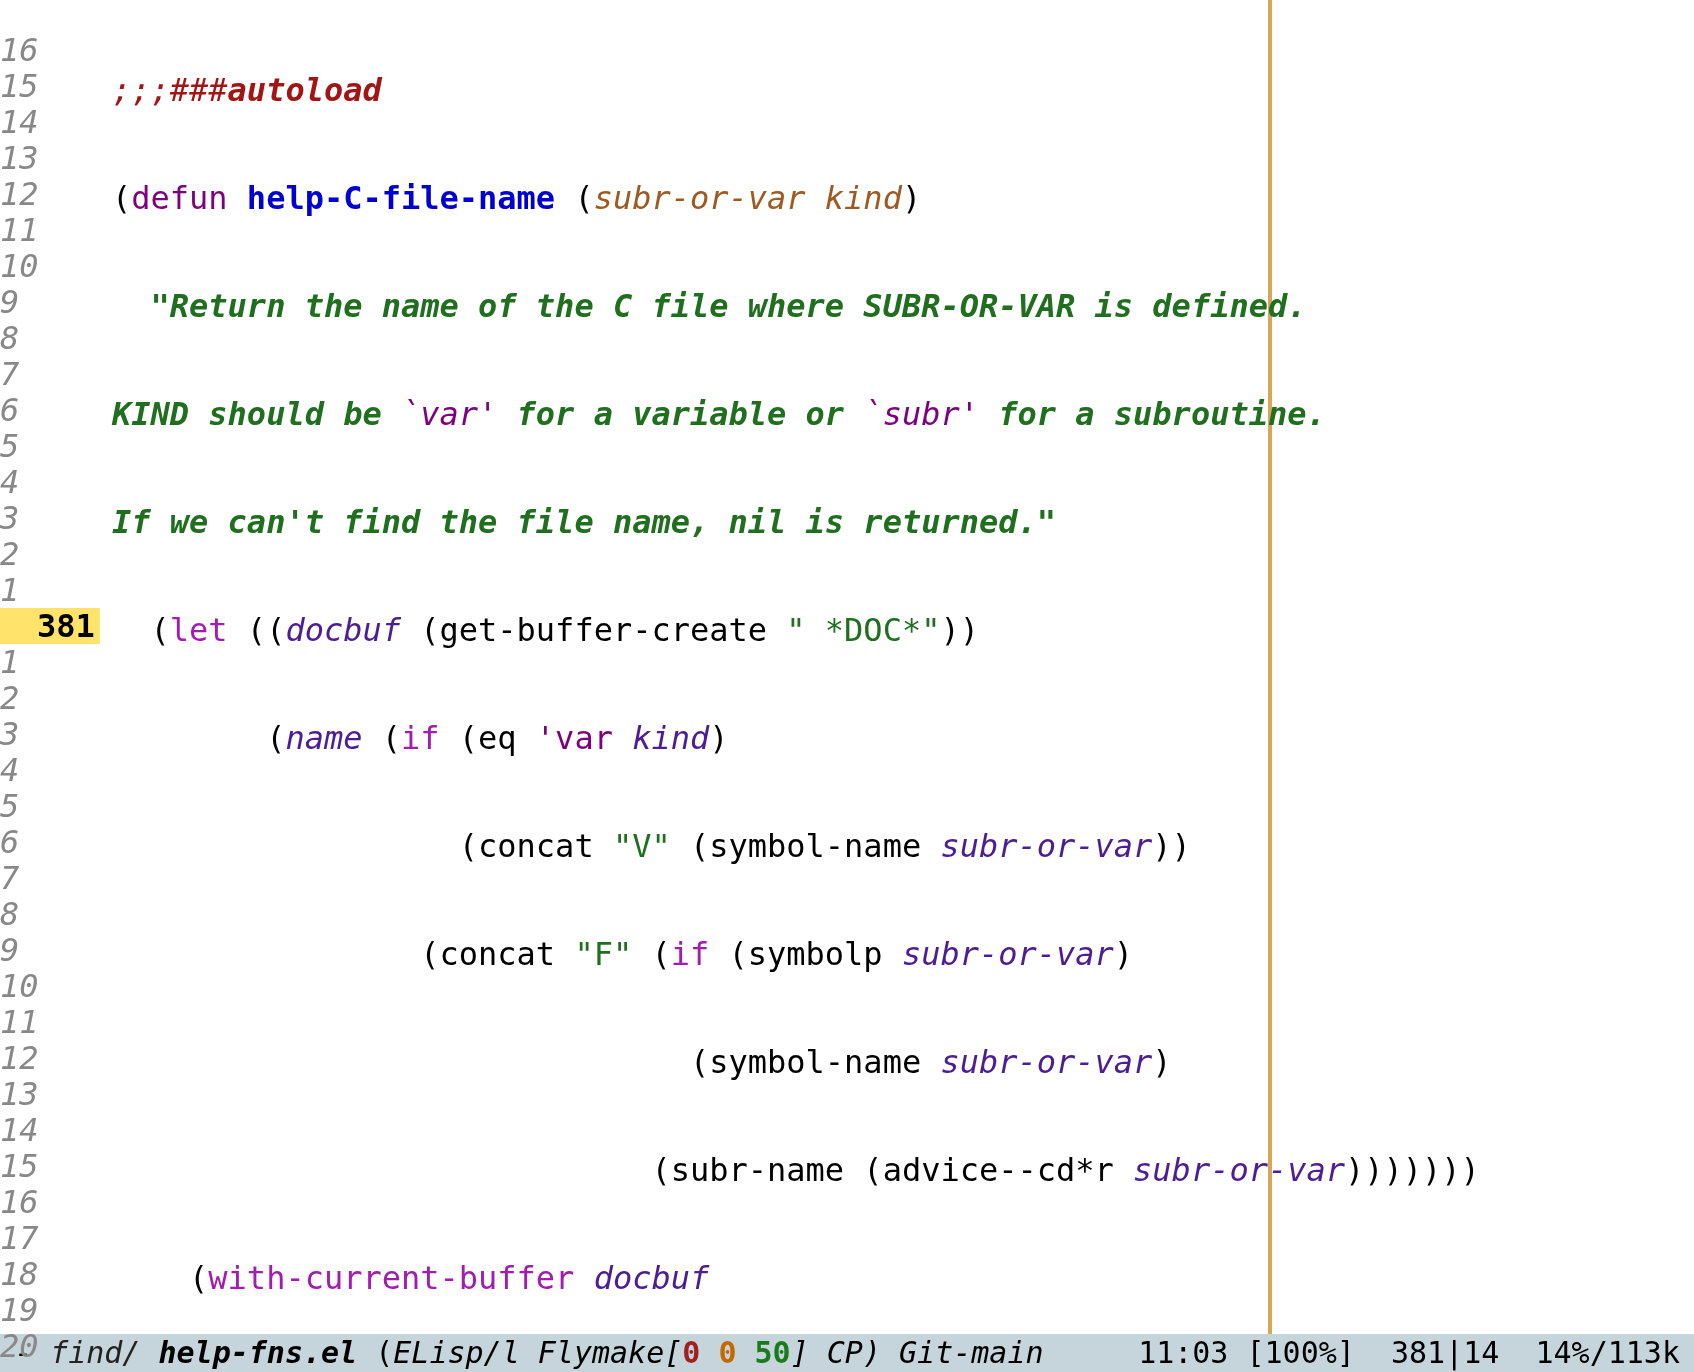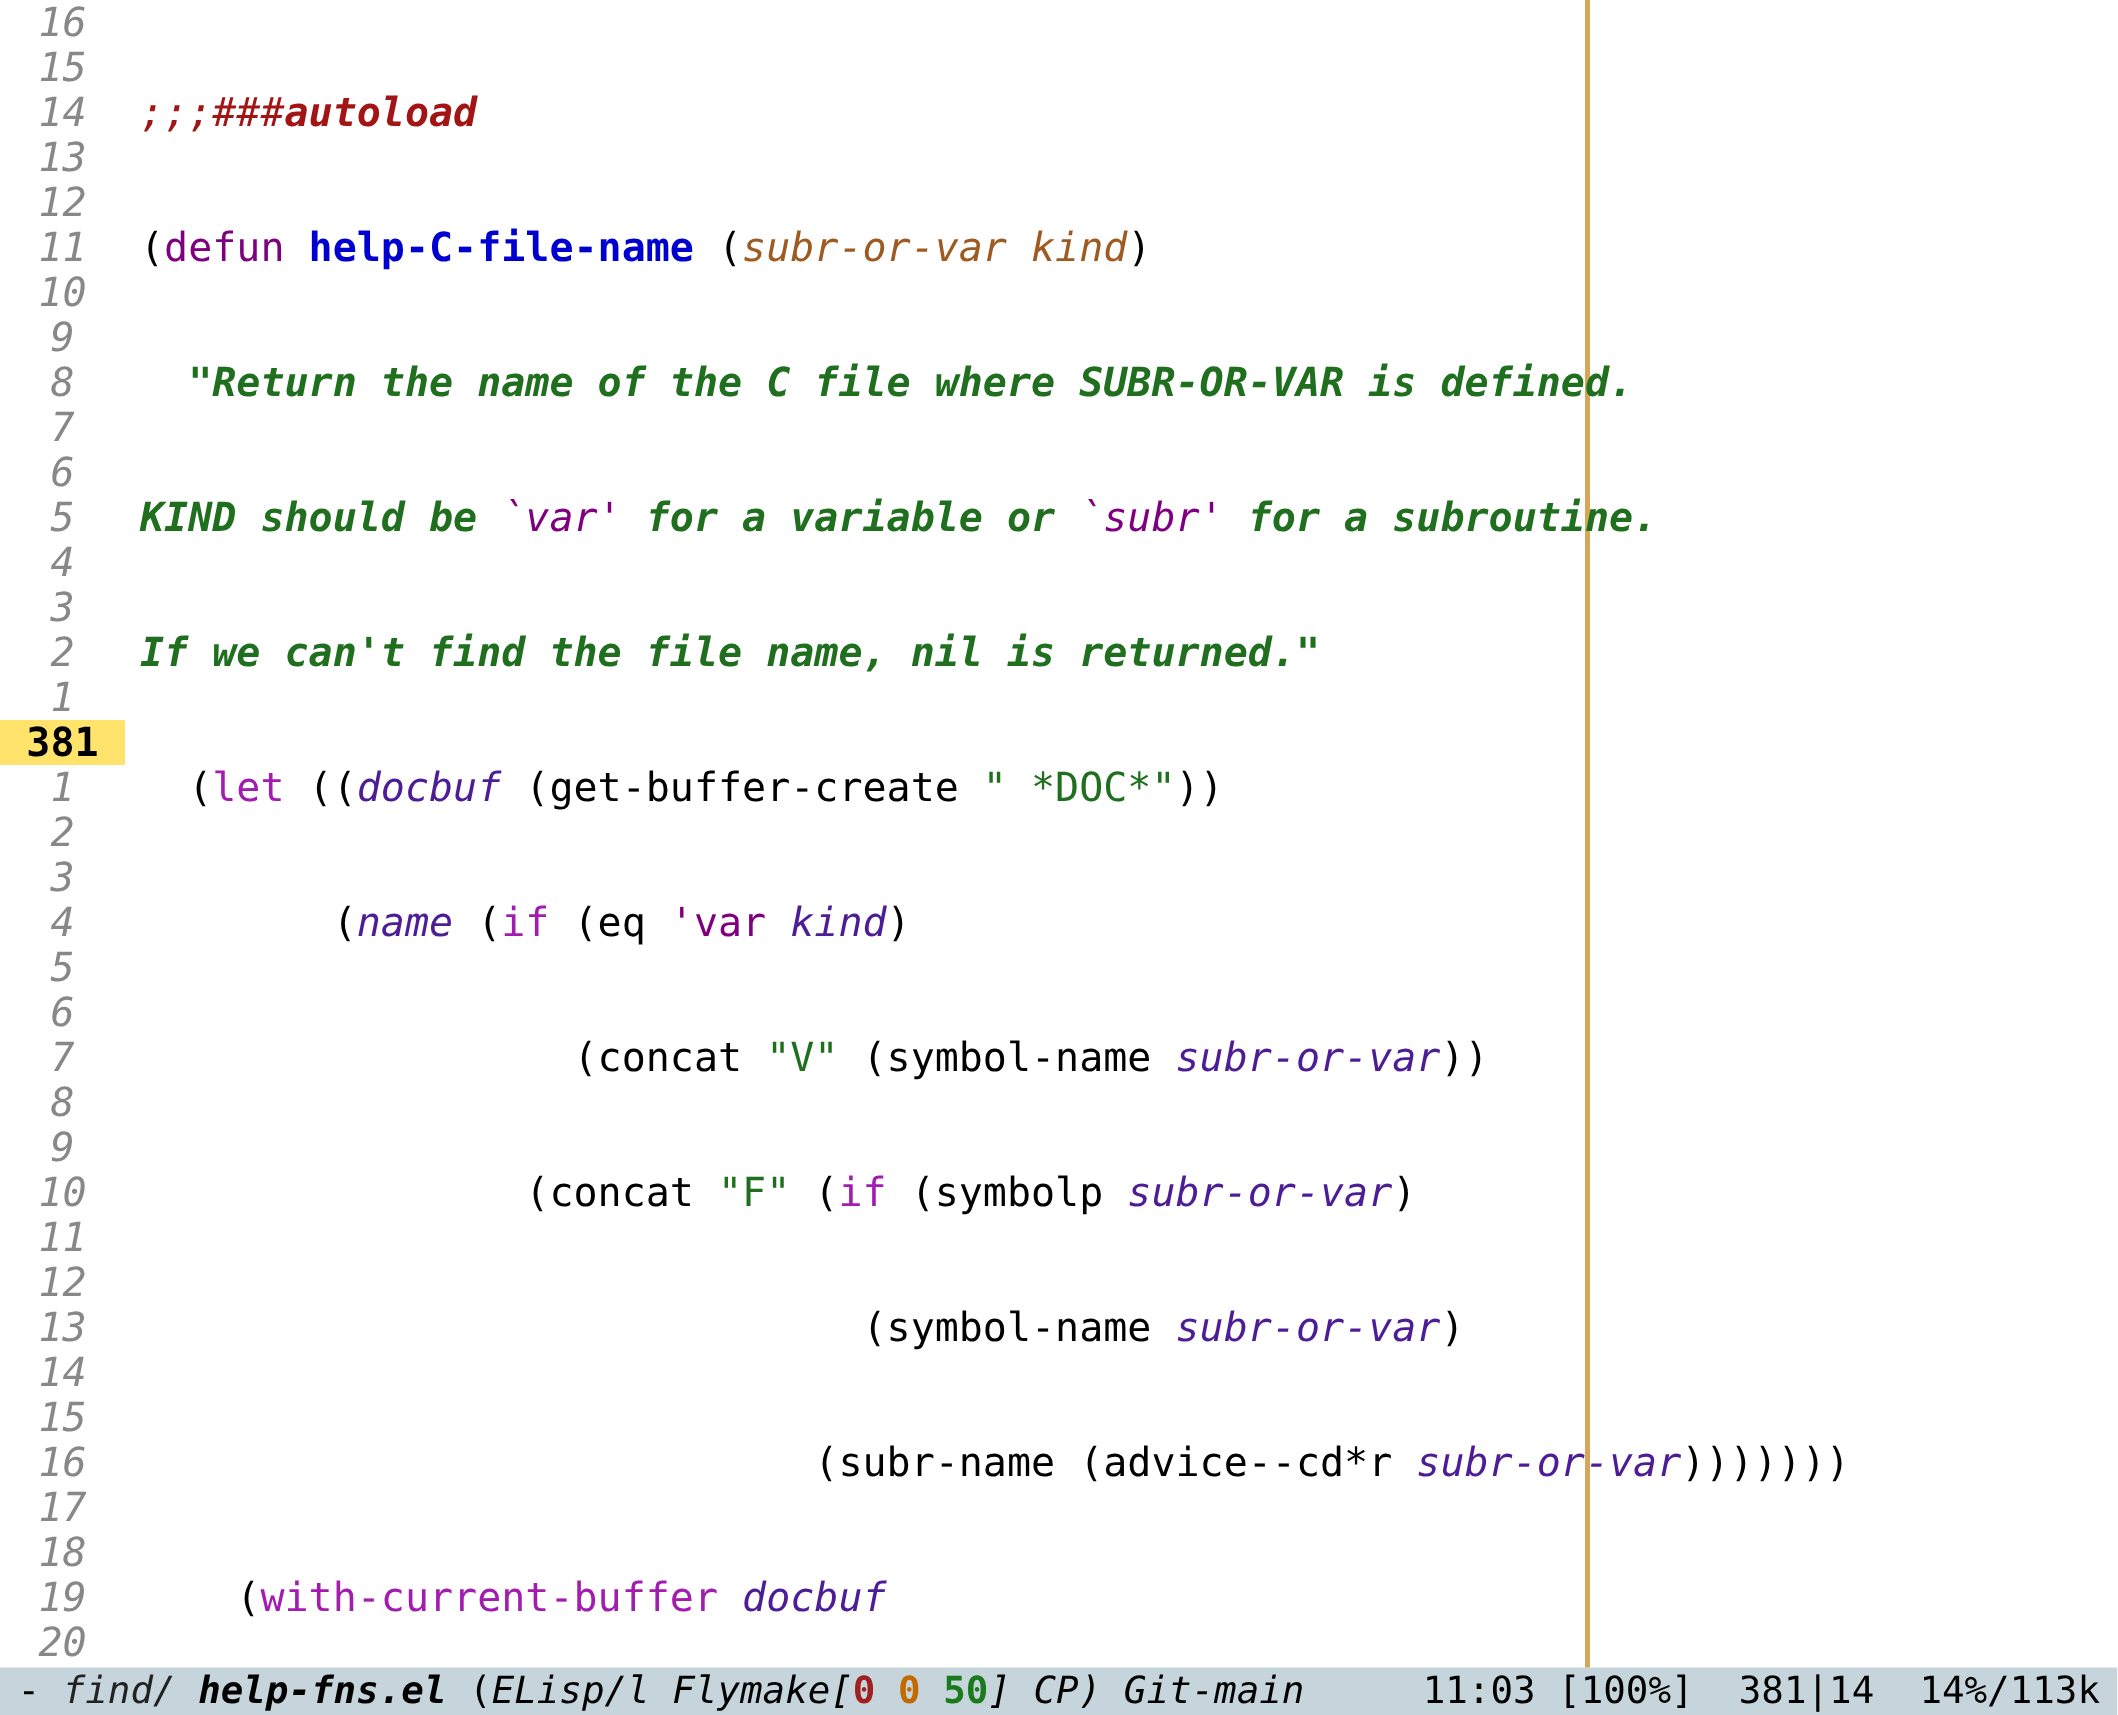--- a/index.html
+++ b/index.html
@@ -39,32 +39,34 @@
   .modeline .path { color: #222; }
   .modeline .filename { font-style: italic; font-weight: bold; }
   .modeline .paren { font-style: normal; }
   .modeline .flymake-num { font-weight: bold; font-style: normal;}
   .modeline .fly0a { color: #a02020; }
   .modeline .fly0b { color: #c26a00; }
   .modeline .fly50 { color: #1b7a1b; }
   .modeline .right { margin-left: auto; font-style: normal; }
   .gutter {
     width: 112px;
-    text-align: center;
+    text-align: left;
     color: #888;
     user-select: none;
     padding-right: 12px;
     font-style: italic;
+    margin-top: 32px;
   }
   .gutter .ln { height: 36px; }
   .gutter .current {
     background: #ffe36b;
     color: #000;
     font-weight: bold;
     font-style: normal;
+    padding-left: 37px;
   }
   .code {
     white-space: pre;
     position: relative;
   }
   .code .row { height: 36px; }
   .c-comment { color: #a31515; font-style: italic; }
   .c-comment-b { color: #a31515; font-style: italic; font-weight: bold; }
   .c-defun { color: #7f007f; }
   .c-fname { color: #0000d0; font-weight: bold;}

